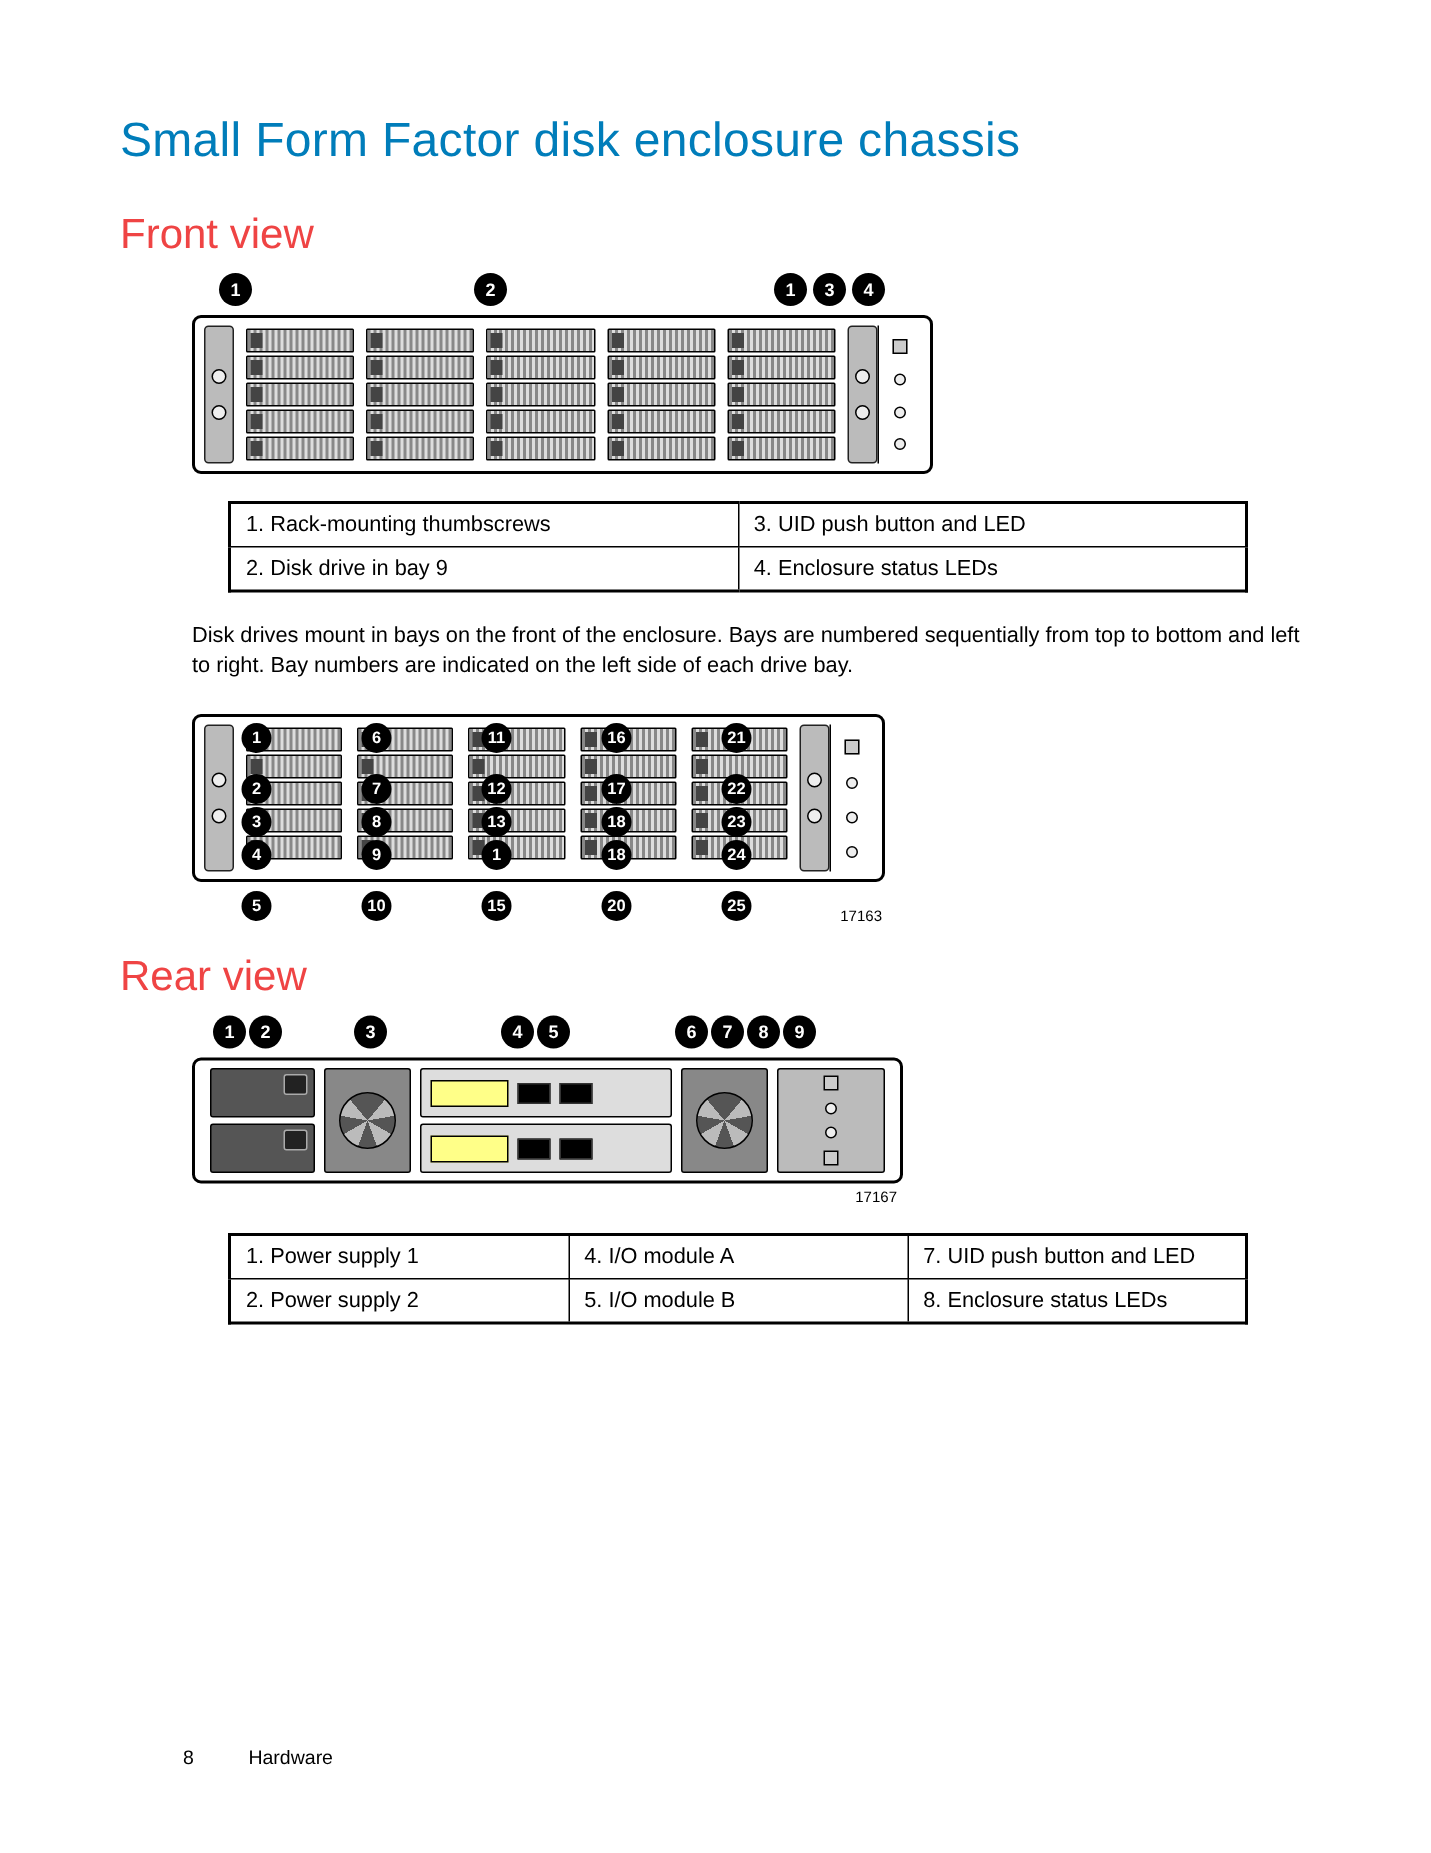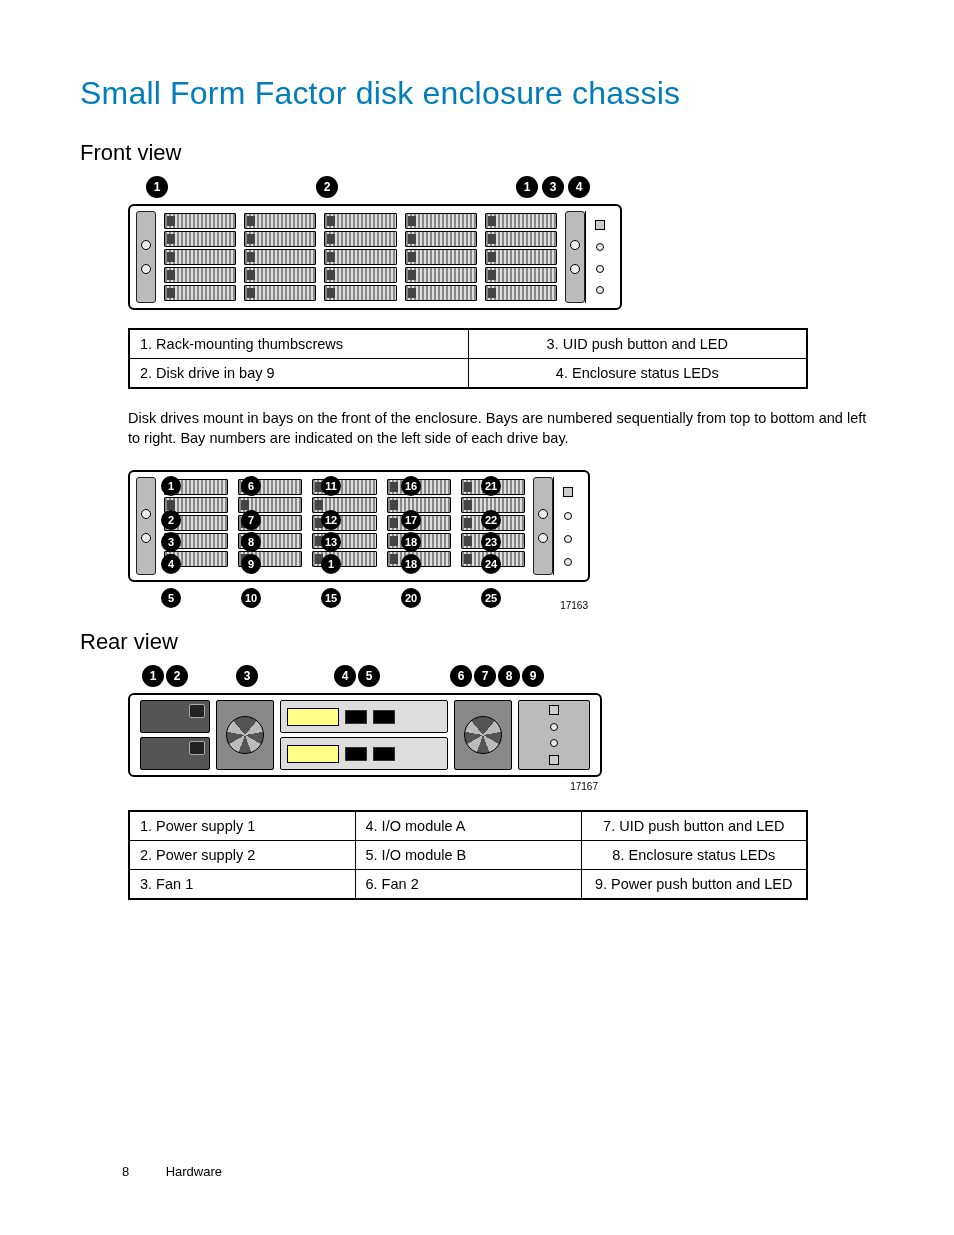--- a/index.html
+++ b/index.html
@@ -22,22 +22,22 @@
   }
   h1.title {
     font-weight: 300;
     color: #007dba;
     font-size: 32px;
     margin: 0 0 28px 0;
     letter-spacing: 0.2px;
   }
   h2.section {
     font-weight: 400;
-    color: #000000;
-    font-size: 22px;
+    color: #ef4444;
+    font-size: 28px;
     margin: 0 0 10px 0;
   }
   h3.subsection {
     font-weight: 400;
     color: #007dba;
     font-size: 17px;
     margin: 20px 0 8px 0;
   }
   p.body {
     font-size: 14.5px;
@@ -159,36 +159,36 @@
   .io-stack{flex:1;display:flex;flex-direction:column;gap:4px;}
   .io{flex:1;border:1px solid #000;background:#ddd;border-radius:2px;display:flex;align-items:center;gap:6px;padding:0 6px;}
   .io .tag{width:48px;height:14px;background:#ff8;border:1px solid #000;font-size:7px;line-height:7px;padding:1px;}
   .io .disp{width:20px;height:12px;background:#000;border:1px solid #333;}
   .rear-side{width:70px;border:1px solid #000;border-radius:2px;background:#bbb;display:flex;flex-direction:column;align-items:center;justify-content:space-around;}
 
   
   .keytable {
     border-collapse: collapse;
     width: 680px;
-    margin-left: 48px;
+    margin-left: 72px;
     margin-top: 16px;
     margin-bottom: 20px;
     font-size: 14.5px;
   }
   .keytable.two-col td { width: 50%; }
   .keytable.three-col td { width: 33.33%; }
   .keytable td {
     border: 1px solid #000;
     padding: 6px 10px;
     vertical-align: top;
   }
   .keytable tr:first-child td { border-top-width: 2px; }
   .keytable tr:last-child td  { border-bottom-width: 2px; }
   .keytable td:first-child { border-left-width: 2px; }
-  .keytable td:last-child  { border-right-width: 2px; text-align: center; }
+  .keytable td:last-child  { border-right-width: 2px; }
 
   .footer {
     position: absolute;
     left: 122px;
     bottom: 56px;
     font-size: 13px;
   }
   .footer .pn { display:inline-block; width:40px;}
 </style>
 </head>
@@ -409,25 +409,20 @@
         <tr>
       <td>1. Power supply 1</td>
       <td>4. I/O module A</td>
       <td>7. UID push button and LED</td>
     </tr>
     <tr>
       <td>2. Power supply 2</td>
       <td>5. I/O module B</td>
       <td>8. Enclosure status LEDs</td>
     </tr>
-    <tr>
-      <td>3. Fan 1</td>
-      <td>6. Fan 2</td>
-      <td>9. Power push button and LED</td>
-    </tr>
   </tbody>
     </table>
 
   <div class="footer">
     <span class="pn">8</span>
     <span>Hardware</span>
   </div>
 
 </div>
 

